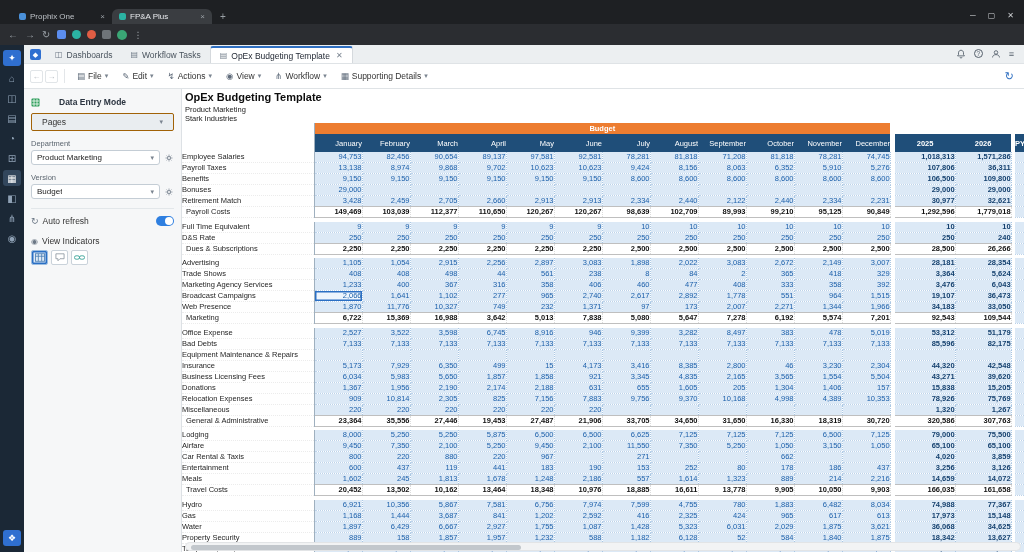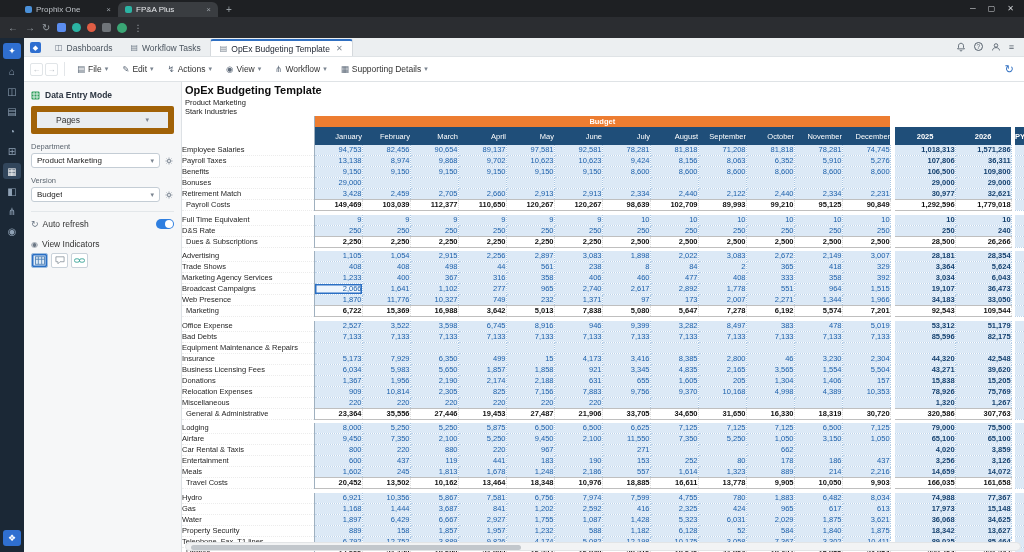--- a/index.html
+++ b/index.html
@@ -1,21 +1,21 @@
 <!DOCTYPE html>
 <html><head>
 <meta charset="utf-8">
 <style>
 *{margin:0;padding:0;box-sizing:border-box}
 html,body{width:1024px;height:552px;overflow:hidden}
 body{font-family:"Liberation Sans","DejaVu Sans",sans-serif;background:#000;color:#222}
 .screen{width:1024px;height:552px;display:flex;flex-direction:column}
 
 
-.tabstrip{height:17px;background:#1e2023;display:flex;align-items:flex-end;padding-left:18px}
+.tabstrip{height:24px;background:#1e2023;display:flex;align-items:flex-end;padding-left:12px}
 .btab{display:flex;align-items:center;gap:4px;height:15px;padding:0 7px;font-size:8px;color:#bdc1c6;border-radius:6px 6px 0 0;min-width:100px;max-width:120px}
 .btab.active{background:#3a3d41;color:#e8eaed}
 .fav{width:7px;height:7px;border-radius:2px;flex:0 0 auto}
 .f1{background:#4a90d9}.f2{background:#2bb3a3}
 .btab-t{white-space:nowrap;overflow:hidden;text-overflow:ellipsis;flex:1}
 .tclose{color:#9aa0a6;font-size:8px;flex:0 0 auto}
 .newtab{color:#9aa0a6;font-size:10px;padding:0 8px;height:15px;display:flex;align-items:center}
 .wincontrols{margin-left:auto;display:flex;gap:12px;padding:0 10px;align-items:center;height:17px;font-size:8px;color:#cfd1d4}
 .addressbar{height:21px;background:#2b2d31;display:flex;align-items:center;gap:7px;padding:0 8px}
 .navic{color:#9aa0a6;font-size:10px;line-height:1}
@@ -54,22 +54,22 @@
 .tsep{width:1px;height:14px;background:#e3e6e9;margin:0 4px}
 #toolbar-menus{display:flex;align-items:center;gap:2px}
 .tmenu{display:flex;align-items:center;gap:3px;padding:3px 6px;border-radius:3px}
 .tic{color:#5f6b7a;font-size:8.5px}
 .chev{color:#7a8490;font-size:7px}
 .refresh{margin-left:auto;color:#2f6fc1;font-size:11px;padding:0 4px}
 
 
 .workspace{flex:1;display:flex;min-height:0}
 .panel{width:158px;background:#f6f7f8;border-right:1px solid #dde1e5;padding:6px 7px;font-size:8.5px;color:#333;display:flex;flex-direction:column}
-.p-row-mode{display:flex;gap:5px;align-items:center;color:#2b3440;margin:2px 0 6px;font-weight:bold}
-.p-pages{background:#e9edf0;border:6px solid #a16207;border-radius:2px;padding:3px 19px;display:flex;align-items:center;gap:4px;color:#333}
+.p-row-mode{display:flex;gap:19px;align-items:center;color:#2b3440;margin:2px 0 6px;font-weight:bold}
+.p-pages{background:#e9edf0;border:1px solid #a16207;border-radius:2px;padding:3px 10px;display:flex;align-items:center;gap:4px;color:#333}
 .p-pages .chev{margin-left:auto}
 .p-check{background:#fff;border:1px solid #d9dee3;border-radius:2px;padding:4px 5px;display:flex;gap:5px;align-items:center;font-size:8px;color:#444;margin-top:4px}
 .cbox{width:8px;height:8px;border:1px solid #9aa5b0;background:#fff;border-radius:1px;flex:0 0 auto}
 .p-label{font-size:7.5px;color:#5c6670;margin-top:8px}
 .p-selrow{display:flex;gap:4px;align-items:center;margin-top:2px}
 .p-select{background:#fff;border:1px solid #c4cdd5;border-radius:3px;height:15px;display:flex;align-items:center;padding:0 5px;font-size:8px;color:#222;flex:1;justify-content:space-between;min-width:0}
 .p-select span{white-space:nowrap;overflow:hidden;text-overflow:ellipsis}
 .gearbtn{color:#6b7785;display:flex}
 .p-divider{height:1px;background:#e3e7ea;margin:9px 0 7px}
 .p-toggle-row{display:flex;align-items:center;gap:4px;color:#333}
@@ -599,21 +599,21 @@
                   <td class="num">316</td>
                   <td class="num">358</td>
                   <td class="num">406</td>
                   <td class="num">460</td>
                   <td class="num">477</td>
                   <td class="num">408</td>
                   <td class="num">333</td>
                   <td class="num">358</td>
                   <td class="num">392</td>
                   <td class="gapc"></td>
-                  <td class="ann">3,034</td>
+                  <td class="ann">3,476</td>
                   <td class="ann">6,043</td>
                   <td class="gapc"></td>
                   <td class="pyc"></td>
                 </tr>
                 <tr class="tr-d">
                   <td class="lab">Broadcast Campaigns</td>
                   <td class="num sel">2,066</td>
                   <td class="num">1,641</td>
                   <td class="num">1,102</td>
                   <td class="num">277</td>

